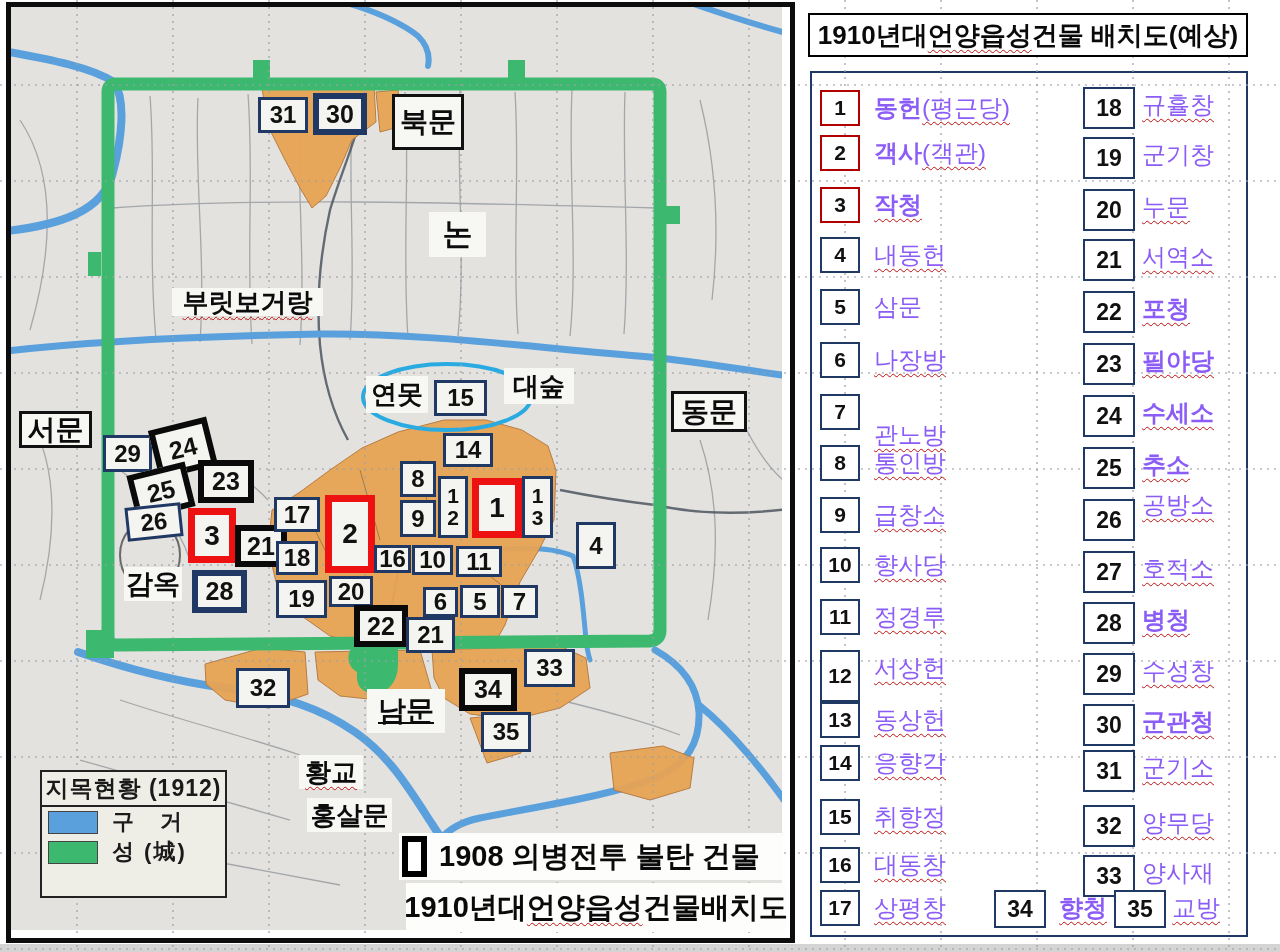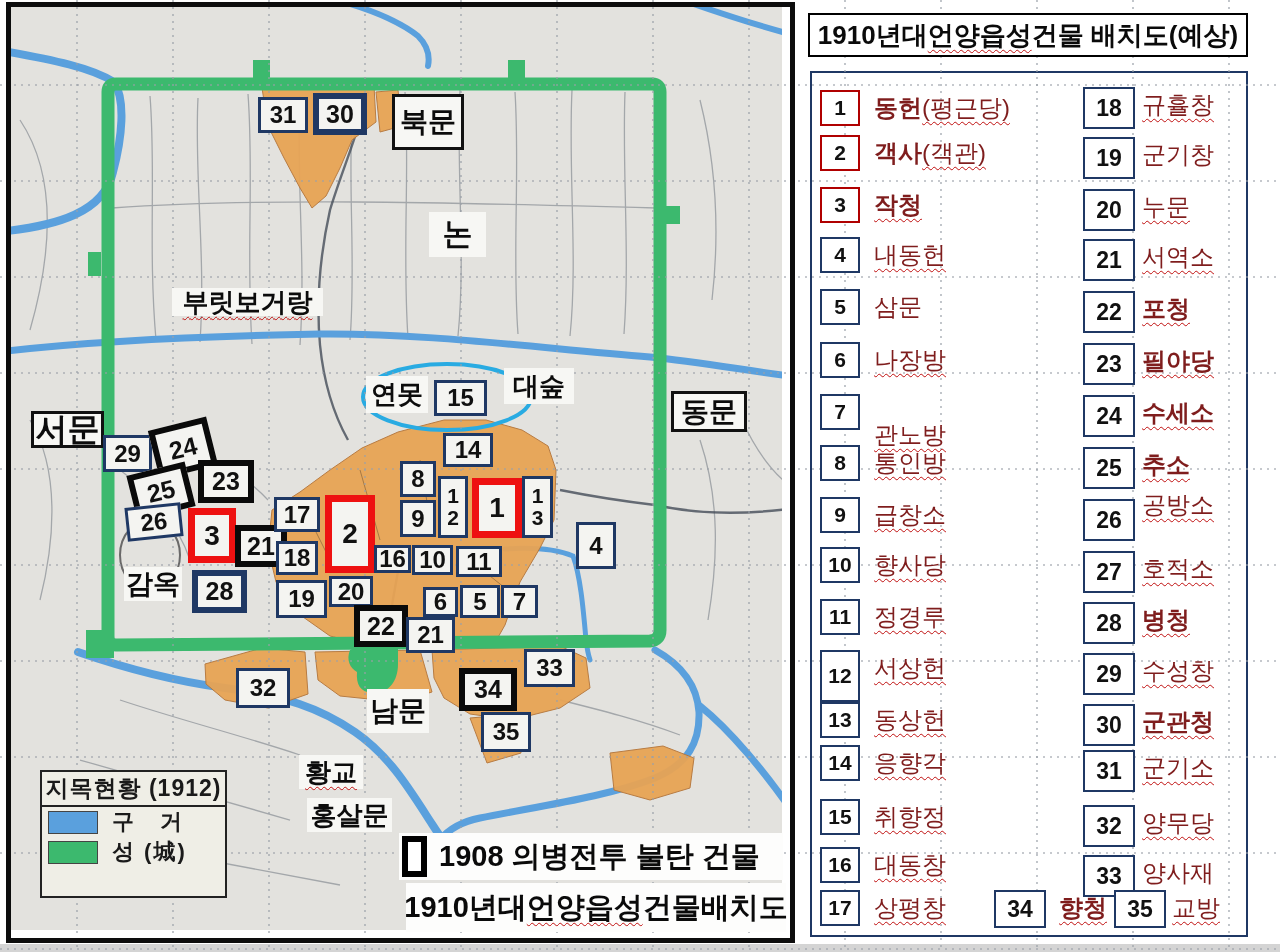--- a/index.html
+++ b/index.html
@@ -41,21 +41,21 @@
                   display:flex;align-items:center;justify-content:center;font-size:29px;font-weight:700;color:#0a0a0a;white-space:nowrap;}
 
   #panel-title{position:absolute;left:808px;top:13px;width:440px;height:44px;border:2.5px solid #000;background:#fff;
                display:flex;align-items:center;justify-content:center;font-size:26px;font-weight:700;color:#0a0a0a;z-index:3;white-space:nowrap;box-sizing:border-box;}
   #panel-body{position:absolute;left:810px;top:71px;width:438px;height:866px;border:2.5px solid var(--navy);background:#fff;box-sizing:border-box;}
 
   .litem-box{position:absolute;background:#fff;display:flex;align-items:center;justify-content:center;
              font-weight:700;color:#111;z-index:3;box-sizing:border-box;}
   .litem-box.nred{border:2.5px solid #b00000;}
   .litem-box.nnavy{border:2.5px solid var(--navy);}
-  .litem-label{position:absolute;z-index:3;font-size:24px;color:#7f1d1d;white-space:nowrap;line-height:40px;}
+  .litem-label{position:absolute;z-index:3;font-size:24px;color:#8b5cf6;white-space:nowrap;line-height:40px;}
   .litem-label .main-b{font-weight:700;}
   .litem-label .main-r{font-weight:400;}
   .litem-label .paren{font-weight:400;}
 </style>
 </head>
 <body>
 
 <svg id="map-art" width="1280" height="952">
   <defs>
       <clipPath id="mapclip">
@@ -175,36 +175,36 @@
 <div id="map-labels">
     <div class="maplabel bordered" style="left: 392px; top: 94px; width: 72px; height: 56px; font-size: 28px;">
       <span>북문</span>
     </div>
     <div class="maplabel" style="left: 429px; top: 212px; width: 57px; height: 45px; font-size: 30px;">
       <span>논</span>
     </div>
     <div class="maplabel" style="left: 172px; top: 288px; width: 151px; height: 28px; font-size: 26px;">
       <span class="wavy-red">부릿보거랑</span>
     </div>
-    <div class="maplabel bordered" style="left: 31px; top: 411px; width: 73px; height: 37px; font-size: 32px;">
+    <div class="maplabel bordered" style="left: 19px; top: 411px; width: 73px; height: 37px; font-size: 28px;">
       <span>서문</span>
     </div>
     <div class="maplabel" style="left: 366px; top: 376px; width: 62px; height: 37px; font-size: 26px;">
       <span>연못</span>
     </div>
     <div class="maplabel" style="left: 504px; top: 368px; width: 70px; height: 36px; font-size: 26px;">
       <span>대숲</span>
     </div>
     <div class="maplabel bordered" style="left: 671px; top: 391px; width: 76px; height: 41px; font-size: 28px;">
       <span>동문</span>
     </div>
     <div class="maplabel" style="left: 124px; top: 567px; width: 58px; height: 34px; font-size: 27px;">
       <span>감옥</span>
     </div>
-    <div class="maplabel" style="left: 367px; top: 689px; width: 62px; height: 44px; font-size: 28px;">
+    <div class="maplabel" style="left: 367px; top: 689px; width: 78px; height: 44px; font-size: 28px; text-decoration: underline;">
       <span>남문</span>
     </div>
     <div class="maplabel" style="left: 299px; top: 755px; width: 64px; height: 34px; font-size: 26px;">
       <span class="wavy-red">황교</span>
     </div>
     <div class="maplabel" style="left: 307px; top: 798px; width: 85px; height: 34px; font-size: 26px;">
       <span>홍살문</span>
     </div>
   </div>
 <div id="map-boxes">

